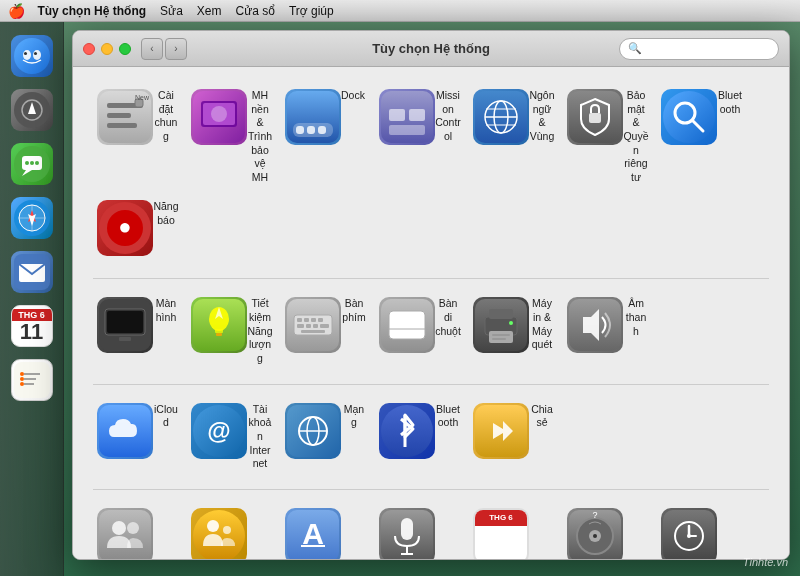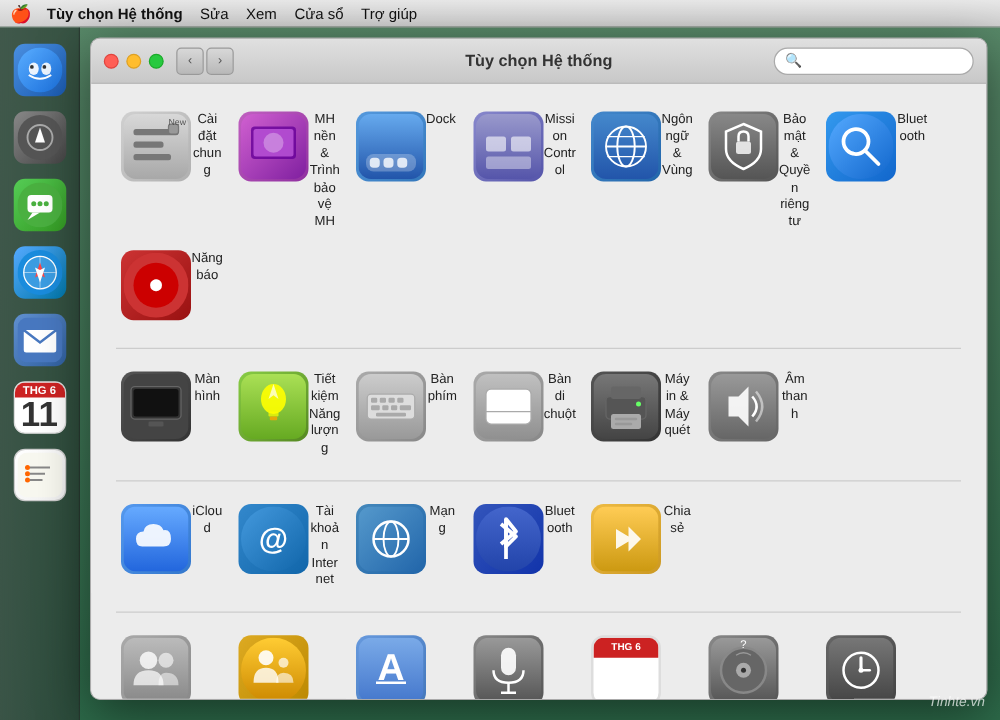--- a/index.html
+++ b/index.html
@@ -323,21 +323,21 @@
       <svg width="36" height="36" viewBox="0 0 36 36">
           <rect width="36" height="36" rx="8" fill="#4878c0"></rect>
           <rect x="5" y="10" width="26" height="18" rx="2" fill="white"></rect>
           <polyline points="5,10 18,20 31,10" stroke="#4878c0" stroke-width="2" fill="none"></polyline>
         </svg>
     </div>
   </div>
   <div class="dock-item">
     <div class="dock-icon" style="background:white;color:#cc0000;font-size:10px;flex-direction:column;border:1px solid #ddd;">
       <div style="background:#cc2222;color:white;width:100%;text-align:center;font-size:9px;padding:1px;font-weight:bold;">THG 6</div>
-      <div style="font-size:28px;font-weight:bold;color:#333;line-height:1;">11</div>
+      <div style="font-size:22px;font-weight:bold;color:#333;line-height:1;">11</div>
     </div>
   </div>
   <div class="dock-item">
     <div class="dock-icon" style="background:linear-gradient(135deg,#fff,#f0f0f0);border:1px solid #ccc;">
       <svg width="36" height="36" viewBox="0 0 36 36">
           <rect width="36" height="36" rx="8" fill="#f8f8f0"></rect>
           <line x1="10" y1="12" x2="26" y2="12" stroke="#888" stroke-width="1.5"></line>
           <line x1="10" y1="17" x2="22" y2="17" stroke="#888" stroke-width="1.5"></line>
           <line x1="10" y1="22" x2="20" y2="22" stroke="#888" stroke-width="1.5"></line>
           <circle cx="8" cy="12" r="2" fill="#ff6600"></circle>

